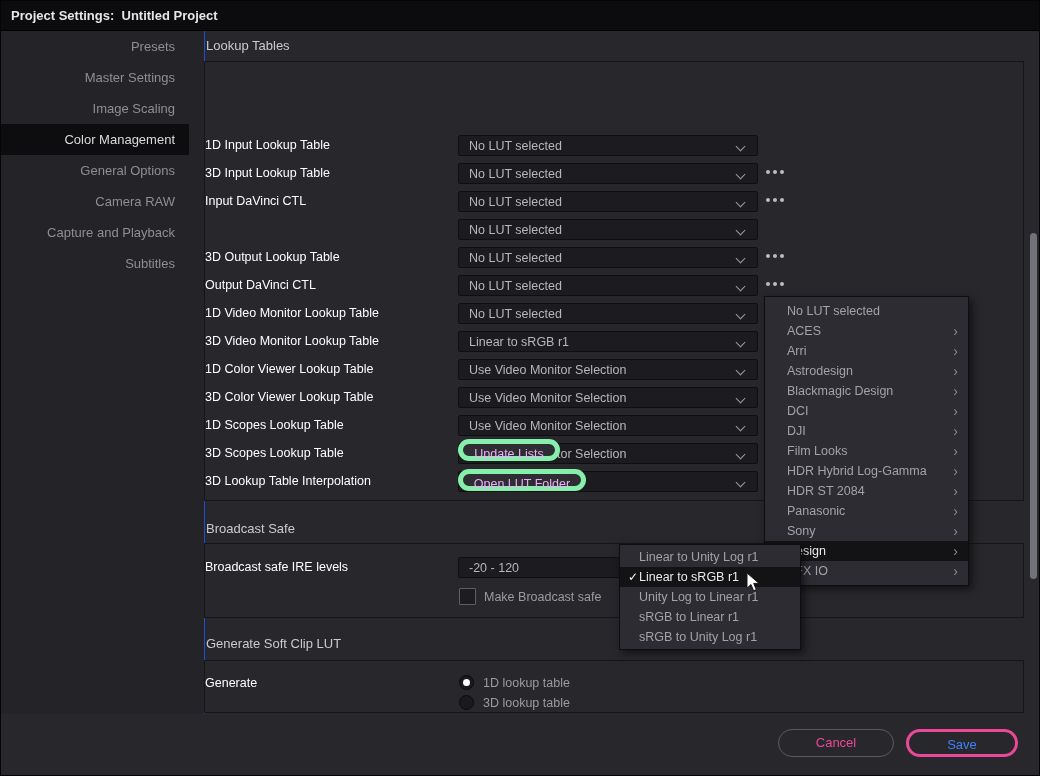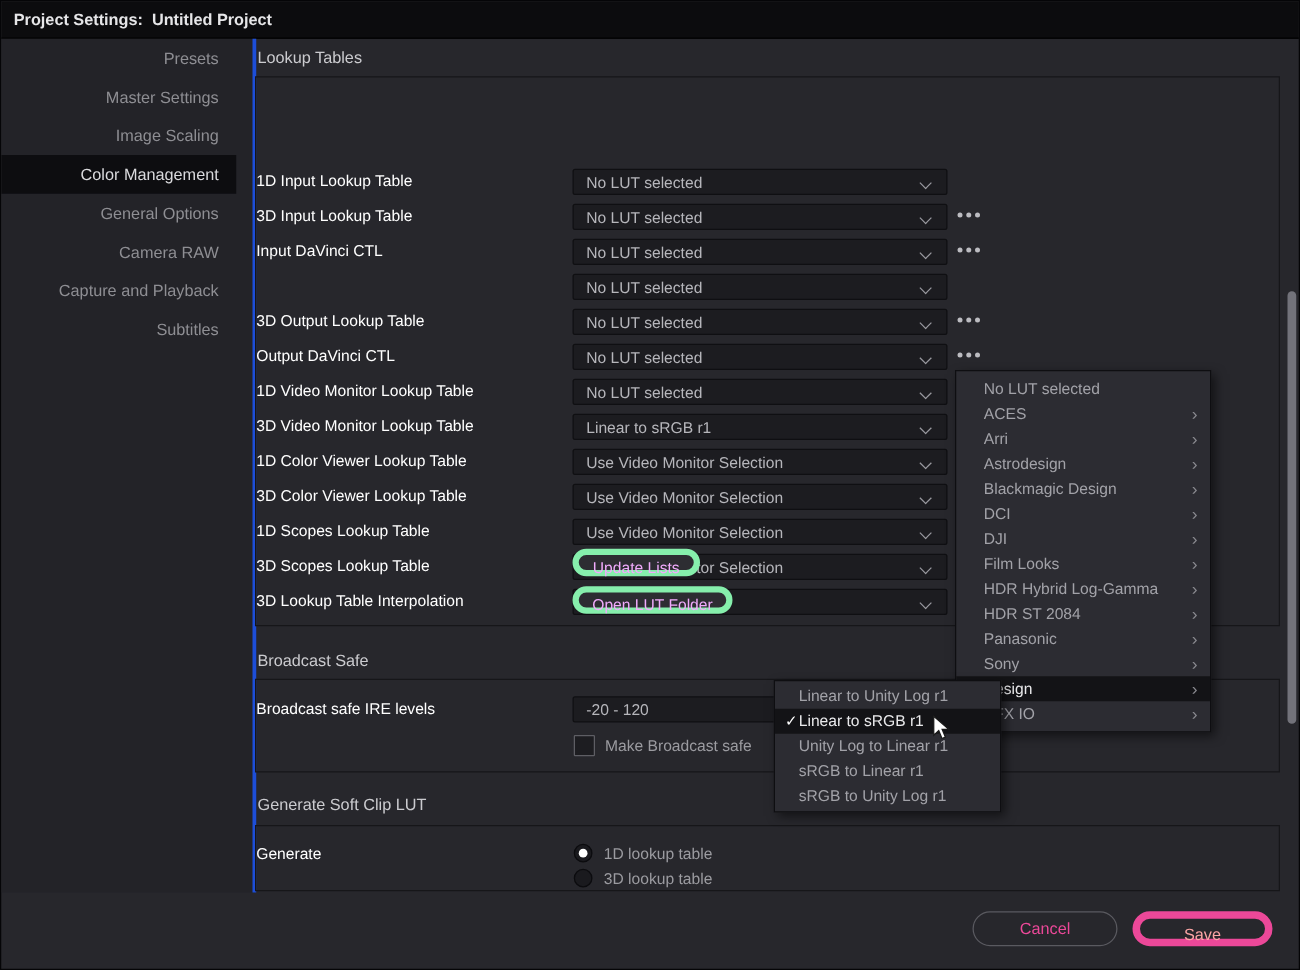--- a/index.html
+++ b/index.html
@@ -12,21 +12,21 @@
   
   #titlebar {
     position:absolute; left:0; top:0; width:1040px; height:30px;
     background:#0c0c0e; display:flex; align-items:center;
     border-bottom:1px solid #000;
   }
   #titlebar .title { color:#e6e6e8; font-size:13px; font-weight:bold; padding-left:10px; white-space:pre; }
   
   #sidebar {
     position:absolute; left:0; top:30px; width:204px; height:683px;
-    background:#232328; border-right:3px solid #1d4ed8;
+    background:#232328; border-right:1px solid #1d4ed8;
   }
   .side-item {
     width:188px; height:31px; line-height:31px; text-align:right;
     padding-right:14px; font-size:13px; color:#8e8e93; cursor:default;
   }
   .side-item.selected { background:#0d0d10; color:#dadadd; }
   
   .section-title { position:absolute; font-size:13px; color:#cbcbcf; }
   .groupbox { position:absolute; border:1px solid #161619; background:transparent; }
   .lut-row { position:absolute; left:0; height:21px; width:820px; }
@@ -71,21 +71,21 @@
   .radio.on::after {
     content:""; position:absolute; left:3px; top:3px; width:7px; height:7px;
     border-radius:50%; background:#ffffff;
   }
   
   .footer-btn {
     position:absolute; height:28px; border-radius:14px; background:transparent;
     font-size:13px; text-align:center; line-height:26px; cursor:default;
   }
   #cancel-btn { left:777px; top:728px; width:116px; border:1px solid #5a5a60; color:#ec4899; }
-  #save-btn   { left:905px; top:728px; width:112px; border:6px solid #ec4899; color:#fca5a5; }
+  #save-btn   { left:905px; top:728px; width:112px; border:3px solid #ec4899; color:#3b82f6; }
   
   #scroll-thumb {
     position:absolute; left:1029px; top:232px; width:7px; height:346px;
     background:#72727a; border-radius:4px;
   }
   
   .menu {
     position:absolute; background:#2c2c32; border:1px solid #0e0e11;
     box-shadow:3px 3px 8px rgba(0,0,0,0.55); padding:4px 0; z-index:20;
   }

